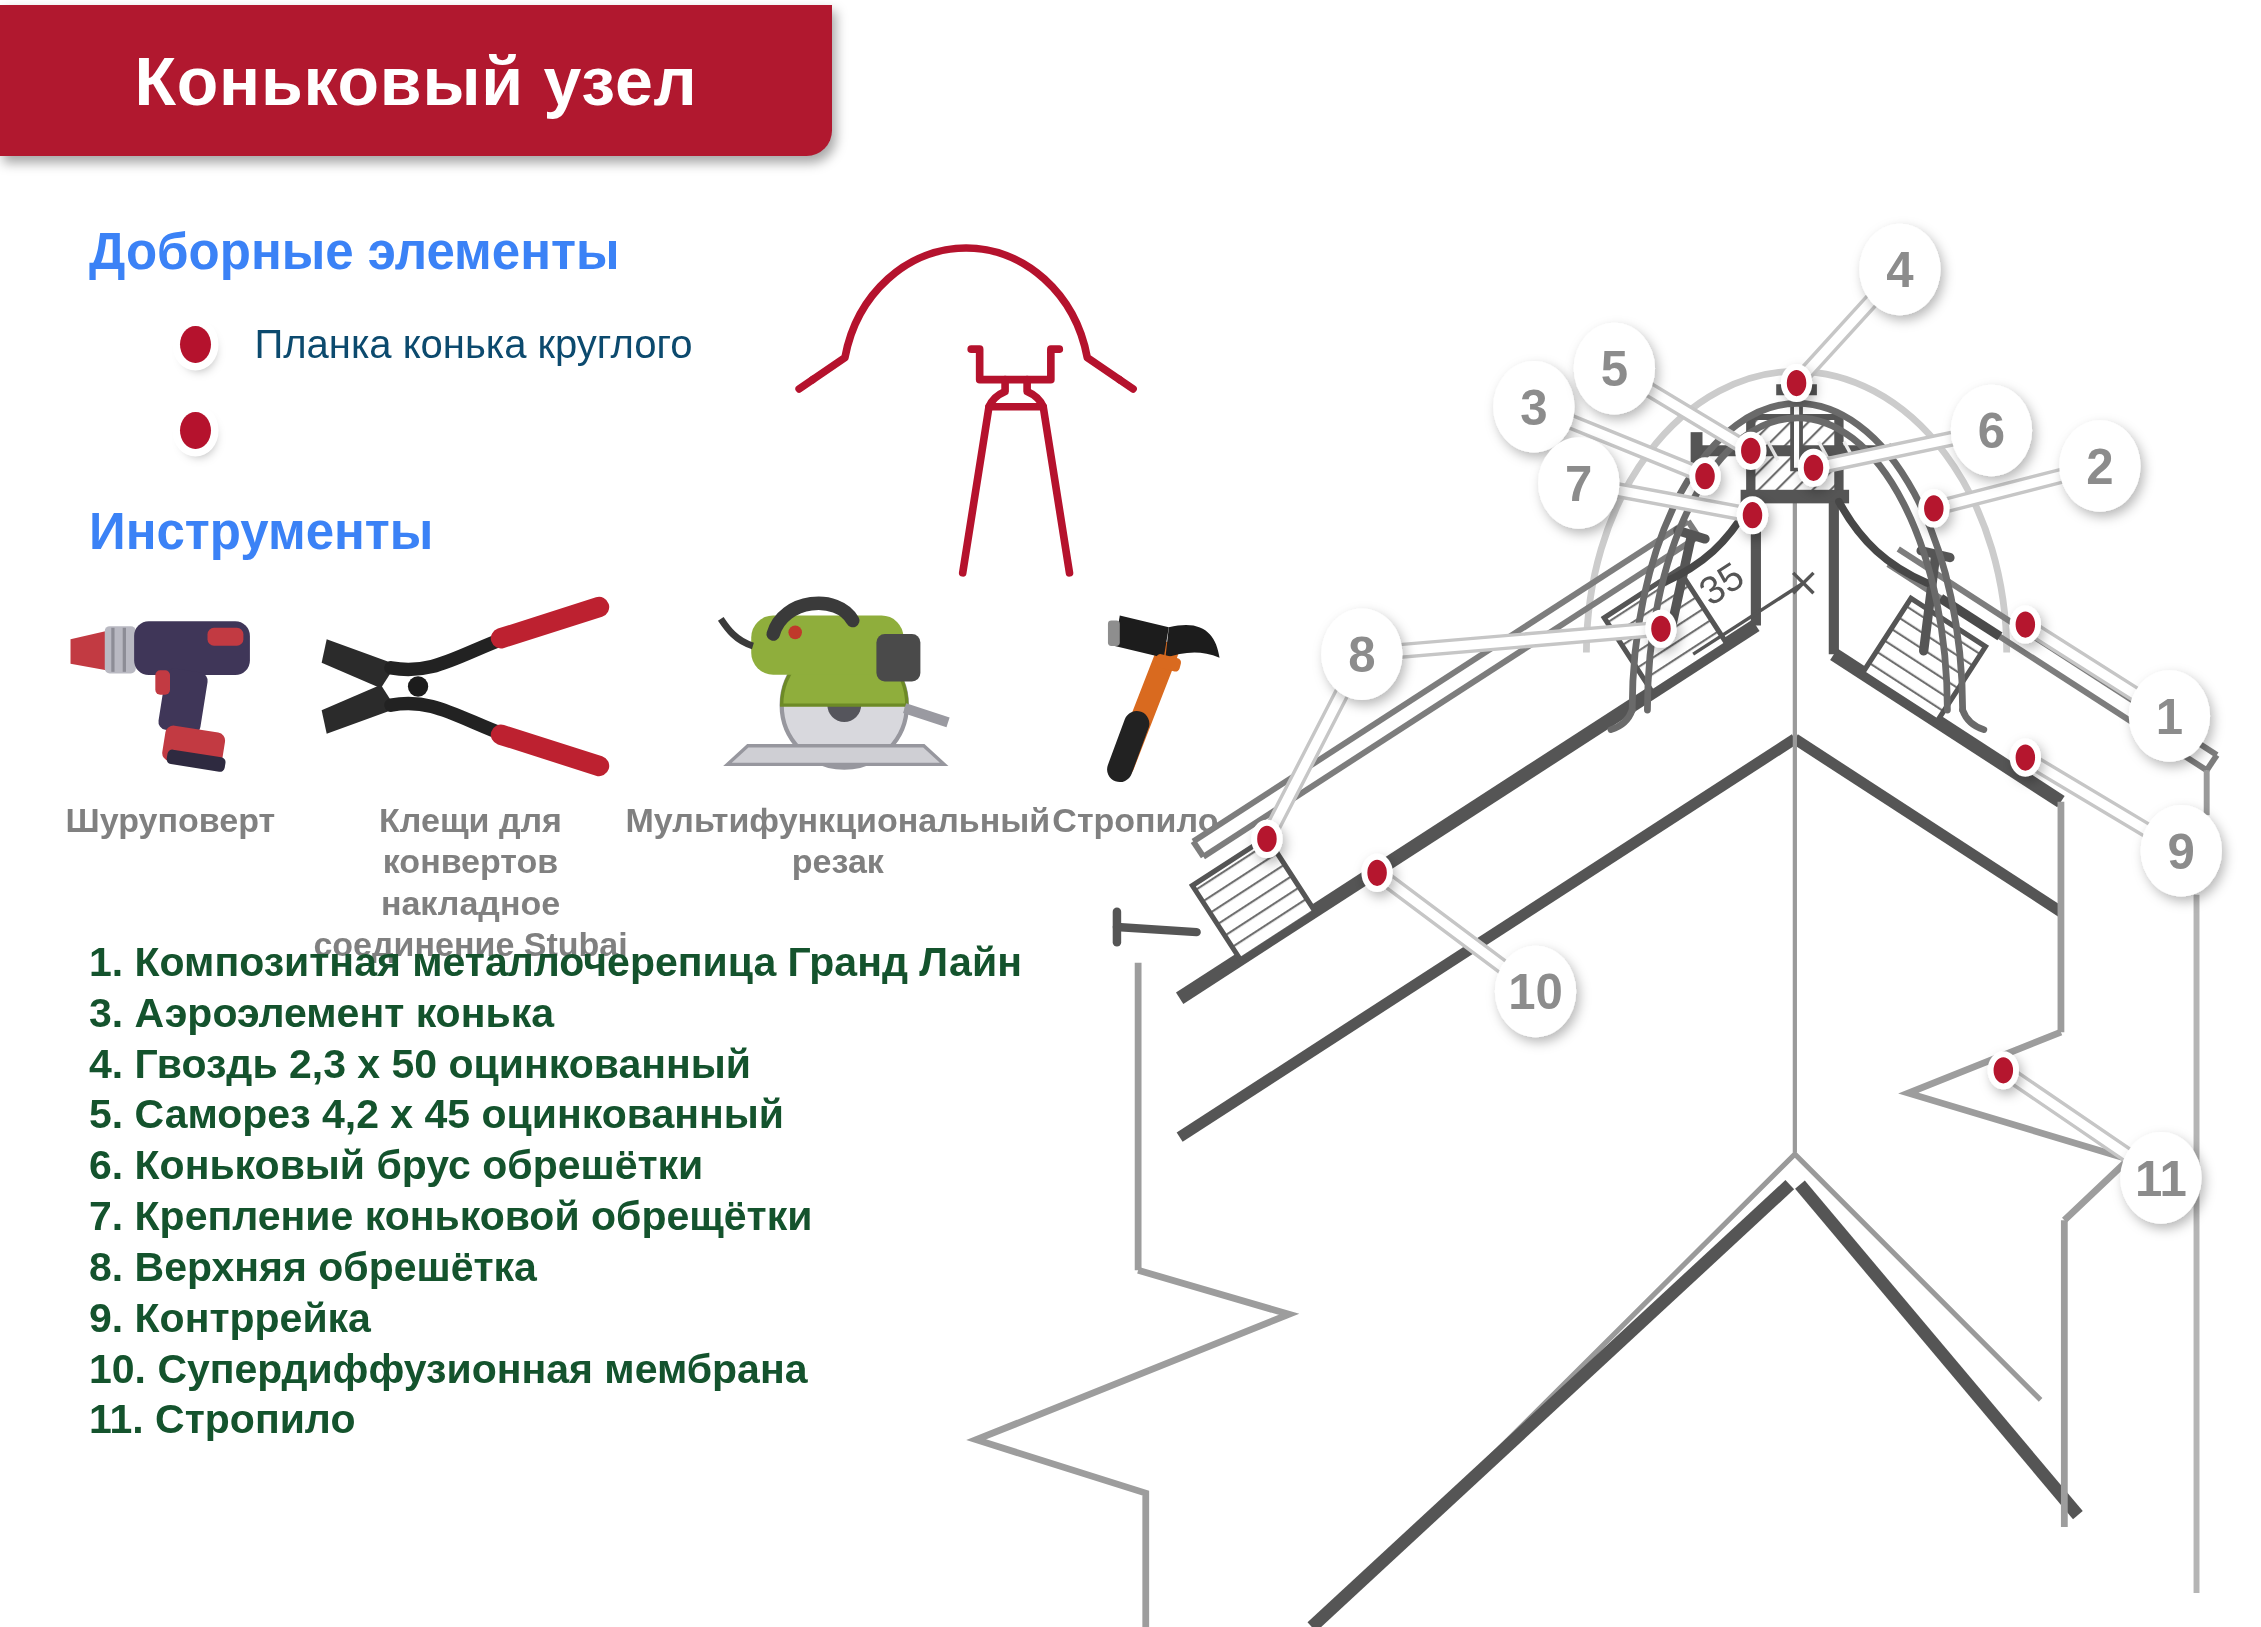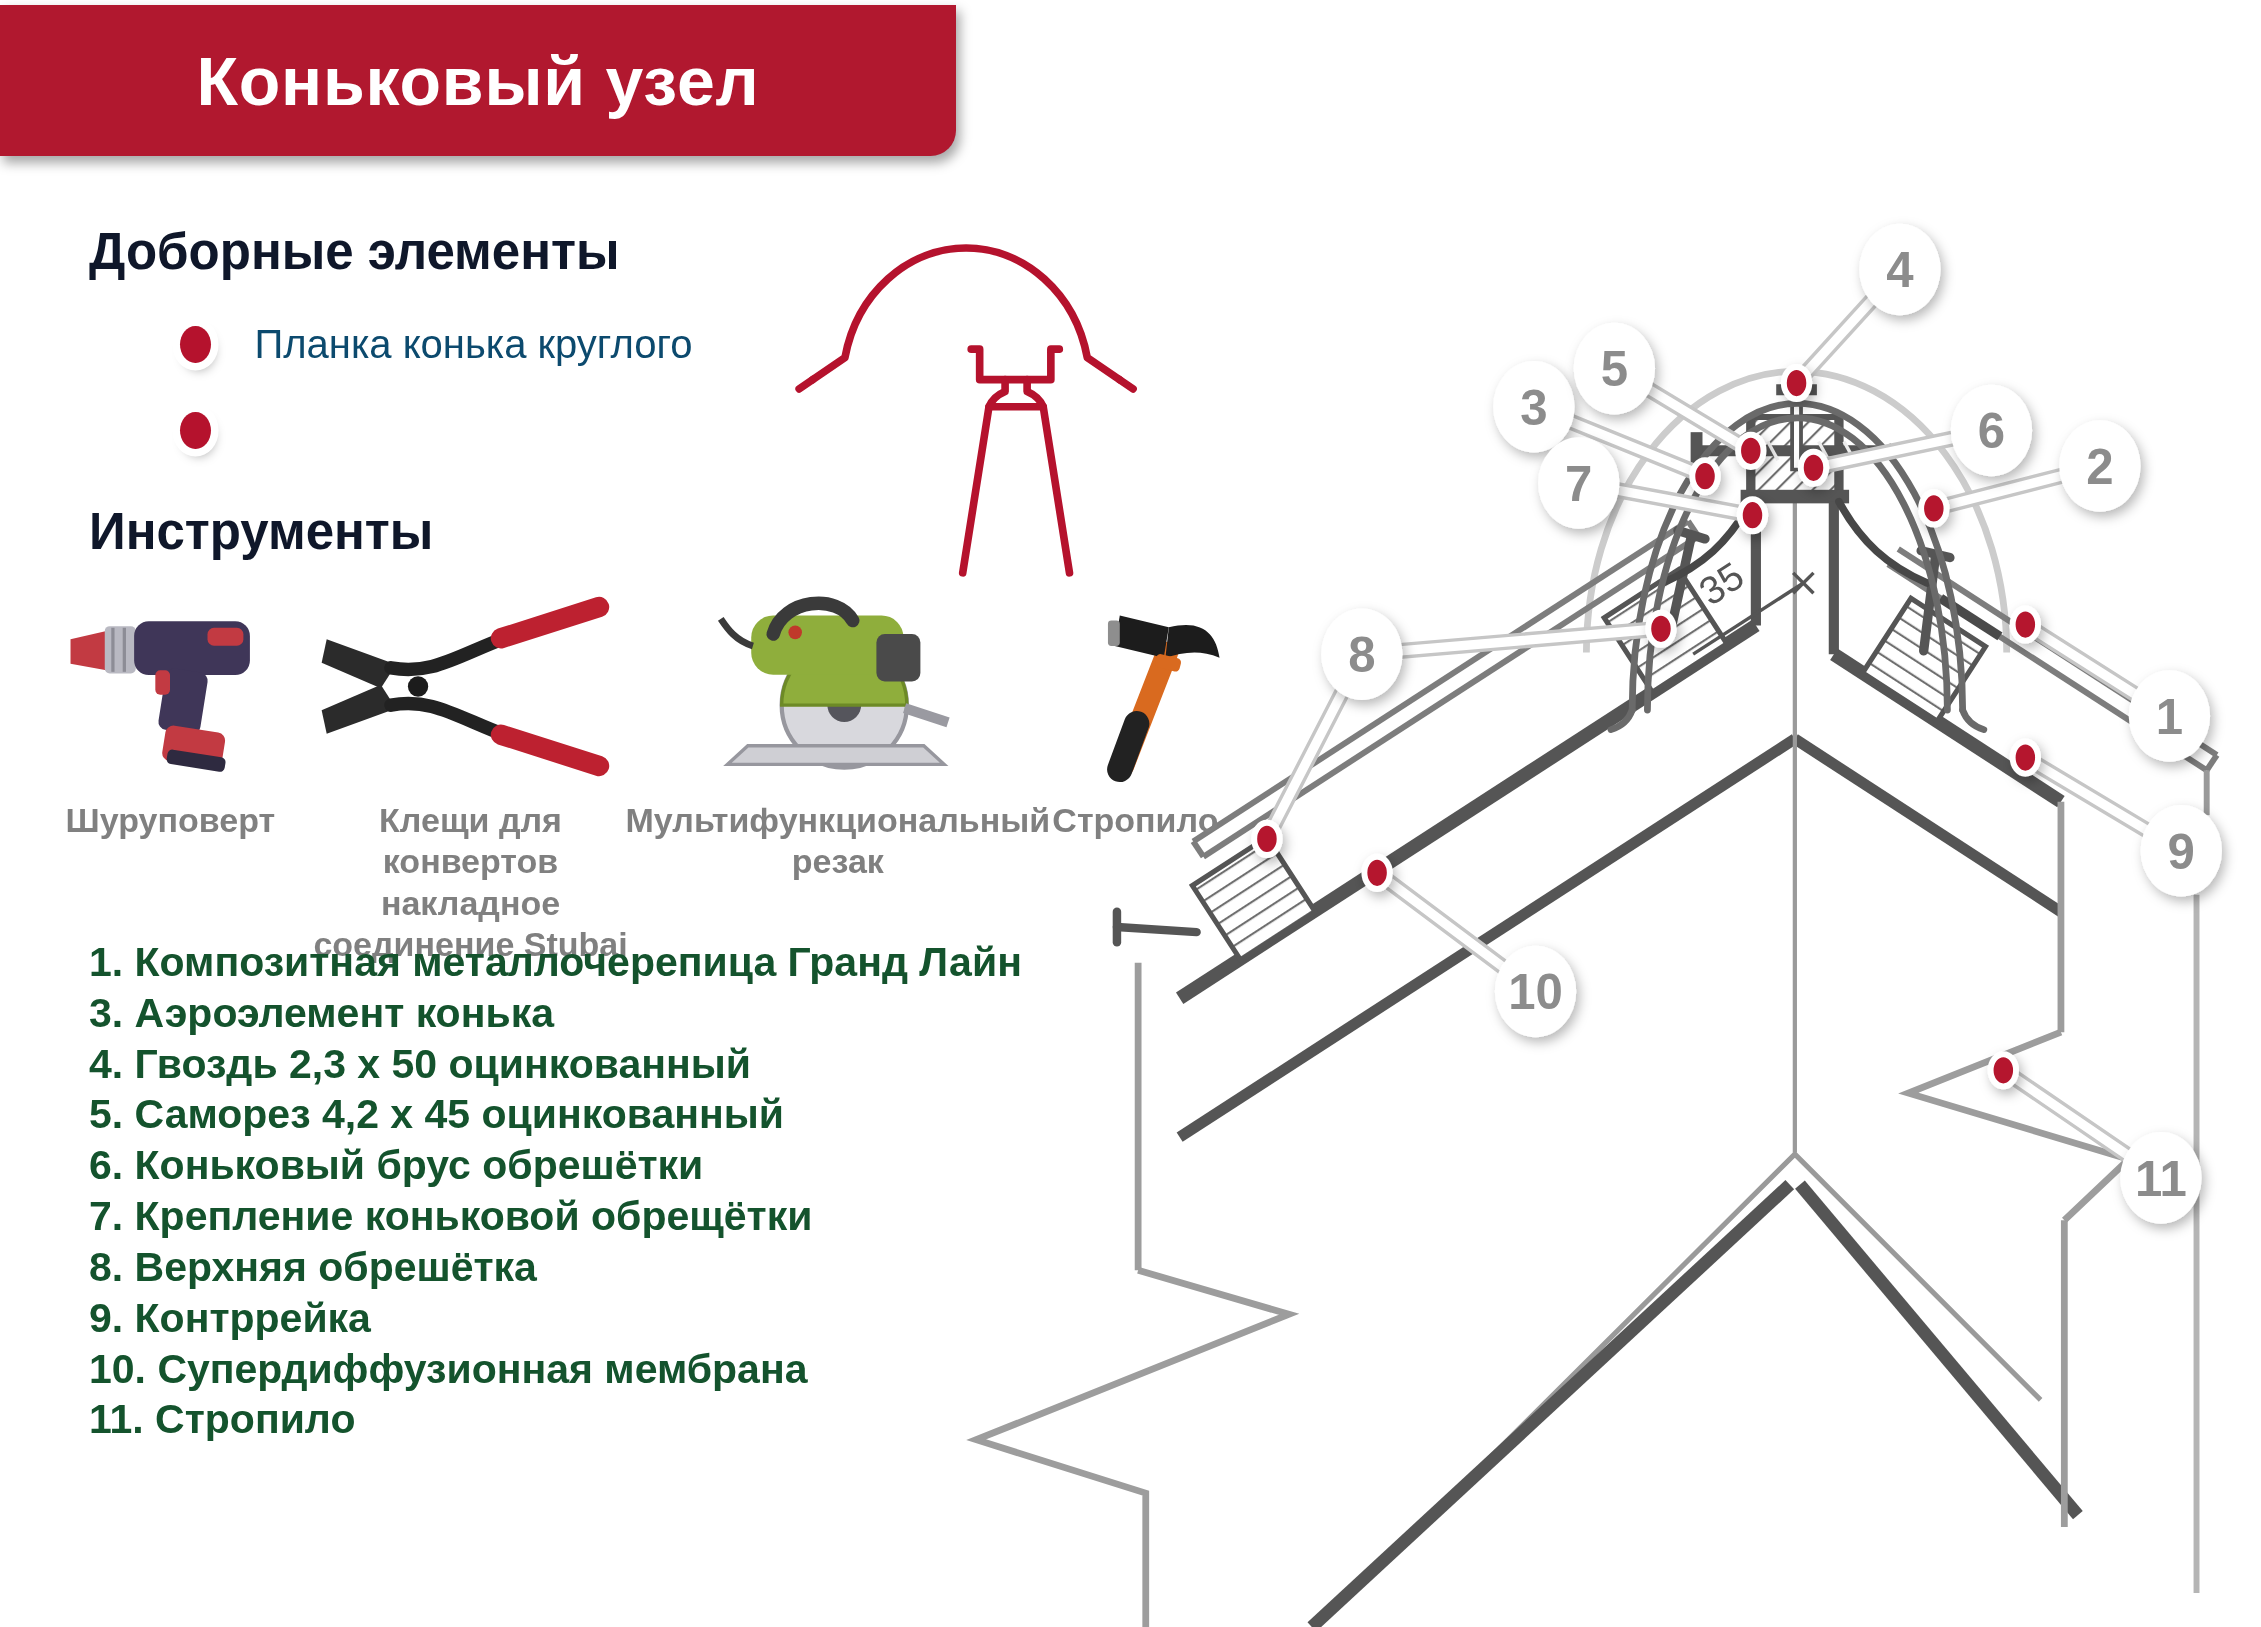--- a/index.html
+++ b/index.html
@@ -1,23 +1,23 @@
 <!DOCTYPE html>
 <html lang="ru" style="font-size:13.6px"><head>
 <meta charset="utf-8">
 <style>
   html,body{margin:0;padding:0;background:#ffffff;}
   .page{position:relative;width:2261px;height:1627px;background:#fff;overflow:hidden;
         font-family:"Liberation Sans","DejaVu Sans",sans-serif;}
   .diagram-svg{position:absolute;left:0;top:0;width:2261px;height:1627px;z-index:1;}
-  .banner{position:absolute;left:0;top:5.1px;width:956px;height:151px;background:#b1182f;
+  .banner{position:absolute;left:0;top:5.1px;width:832px;height:151px;background:#b1182f;
           border-radius:0 0 25.4px 0;box-shadow:3.4px 6.8px 12px rgba(0,0,0,.35);z-index:2;
           display:flex;align-items:center;justify-content:center;}
   .banner h1{margin:0;color:#ffffff;font-size:68px;font-weight:bold;letter-spacing:0.8px;}
-  .sec-title{position:absolute;z-index:2;color:#0f172a;font-size:51px;font-weight:bold;margin:0;}
+  .sec-title{position:absolute;z-index:2;color:#3b82f6;font-size:51px;font-weight:bold;margin:0;}
   #elements-title{left:89px;top:222px;}
   #tools-title{left:89px;top:502px;}
   .bullet-row{position:absolute;z-index:2;display:flex;align-items:center;}
   #bullet-row-1{left:180px;top:322px;}
   #bullet-row-2{left:180px;top:412px;}
   .bullet-dot{width:30.5px;height:37px;border-radius:50%;background:#b5122d;
               box-shadow:0 0 0 7.6px #fff,3.4px 6.8px 10.2px rgba(0,0,0,.35);margin-right:44px;}
   .bullet-text{color:#0c4a6e;font-size:40px;font-weight:normal;white-space:nowrap;}
   .tools-row{position:absolute;left:47px;top:585px;width:1187px;z-index:2;
              display:flex;align-items:flex-start;}

